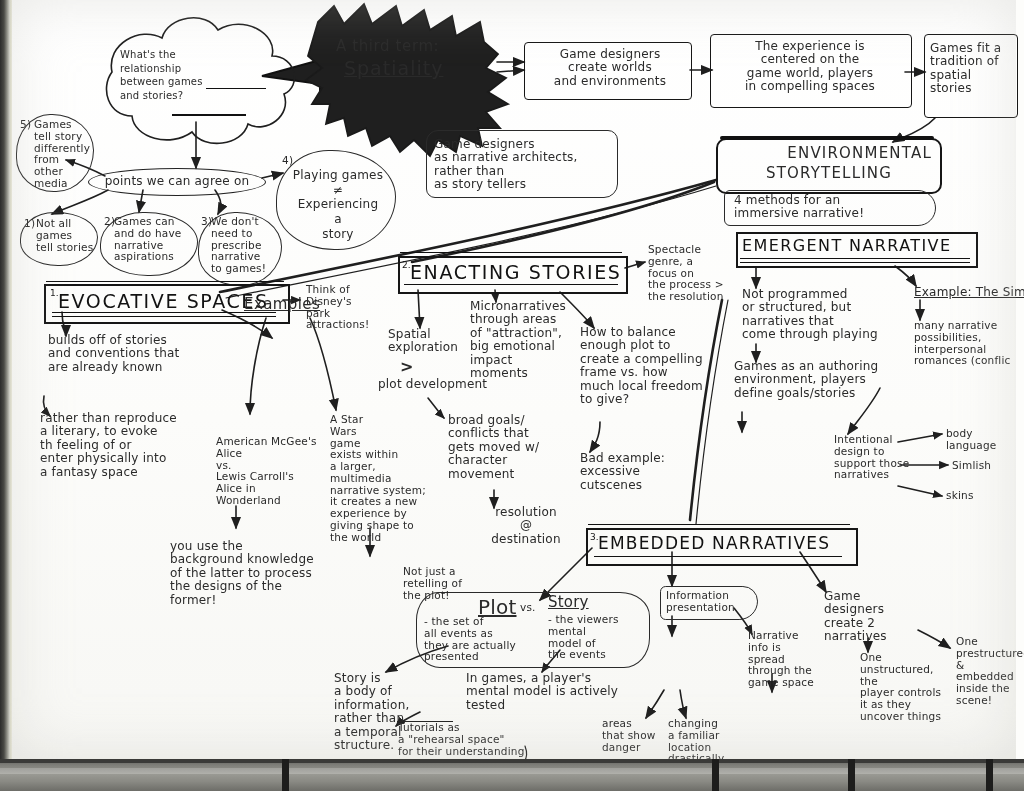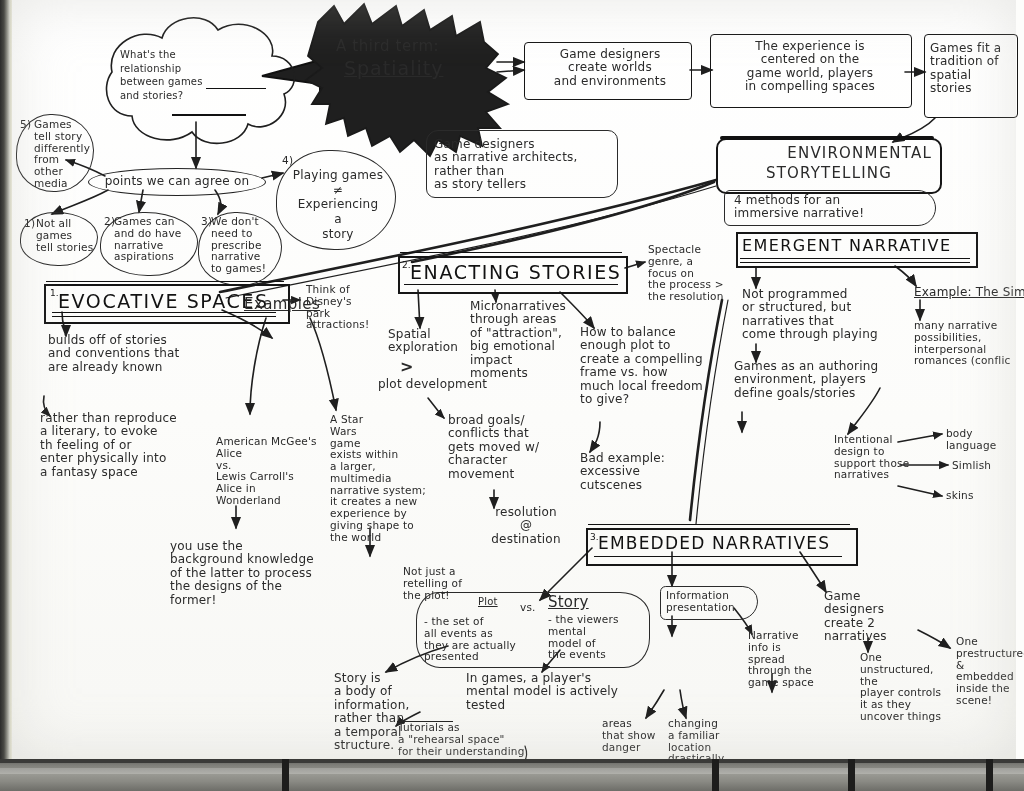--- a/index.html
+++ b/index.html
@@ -445,21 +445,21 @@
   <div class="hw sm" style="left:952px;top:460px;width:70px;">Simlish</div>
   <div class="hw sm" style="left:946px;top:490px;width:70px;">skins</div>
 
   <div class="hdrbox" style="left:586px;top:528px;width:268px;height:34px;"></div>
   <div style="position:absolute;left:588px;top:524px;width:262px;border-top:1.6px solid #111;"></div>
   <div class="num" style="left:590px;top:532px;">3.</div>
   <div class="section-title" style="left:598px;top:533px;font-size:17px;letter-spacing:1.2px;">EMBEDDED NARRATIVES</div>
   <div class="dblrule" style="left:594px;top:556px;width:248px;"></div>
 
   <div class="blob" style="left:416px;top:592px;width:232px;height:74px;border-radius:22px 30px 26px 24px/28px 24px 30px 26px;"></div>
-  <div class="hw" style="left:478px;top:596px;font-size:10px;text-decoration:underline;">Plot</div>
+  <div class="hw" style="left:478px;top:596px;font-size:20px;text-decoration:underline;">Plot</div>
   <div class="hw sm" style="left:520px;top:602px;">vs.</div>
   <div class="hw" style="left:548px;top:594px;font-size:15px;text-decoration:underline;">Story</div>
   <div class="hw sm" style="left:424px;top:616px;width:112px;">- the set of
 all events as
 they are actually
 presented</div>
   <div class="hw sm" style="left:548px;top:614px;width:96px;">- the viewers
 mental
 model of
 the events</div>

